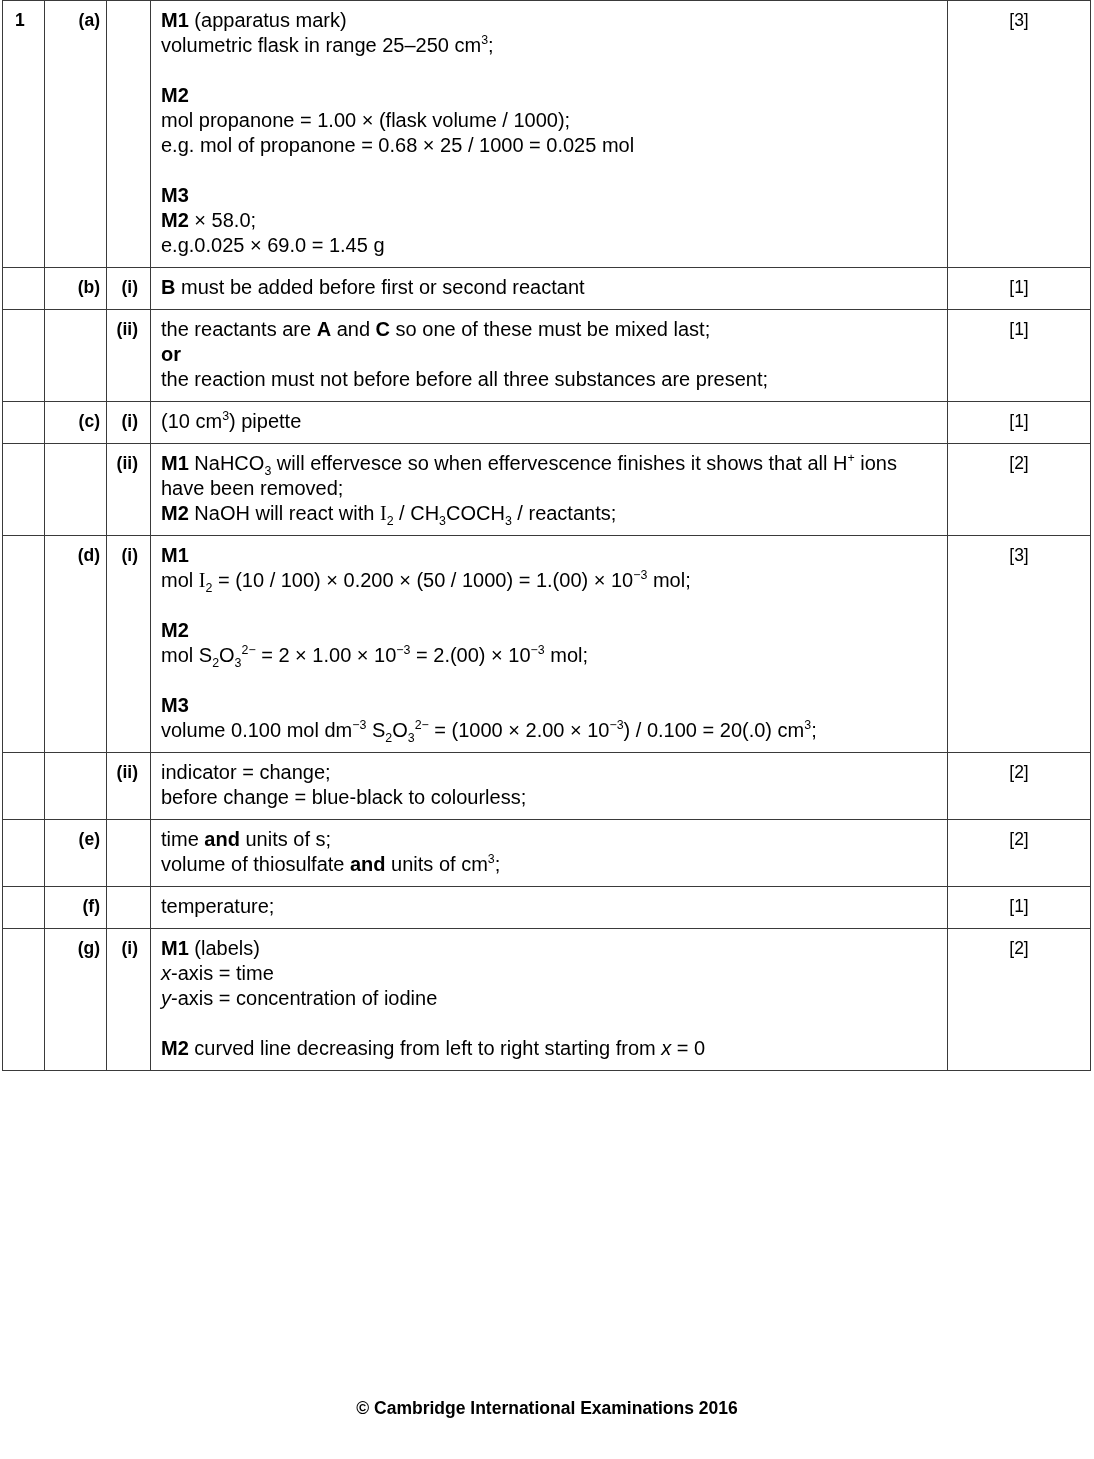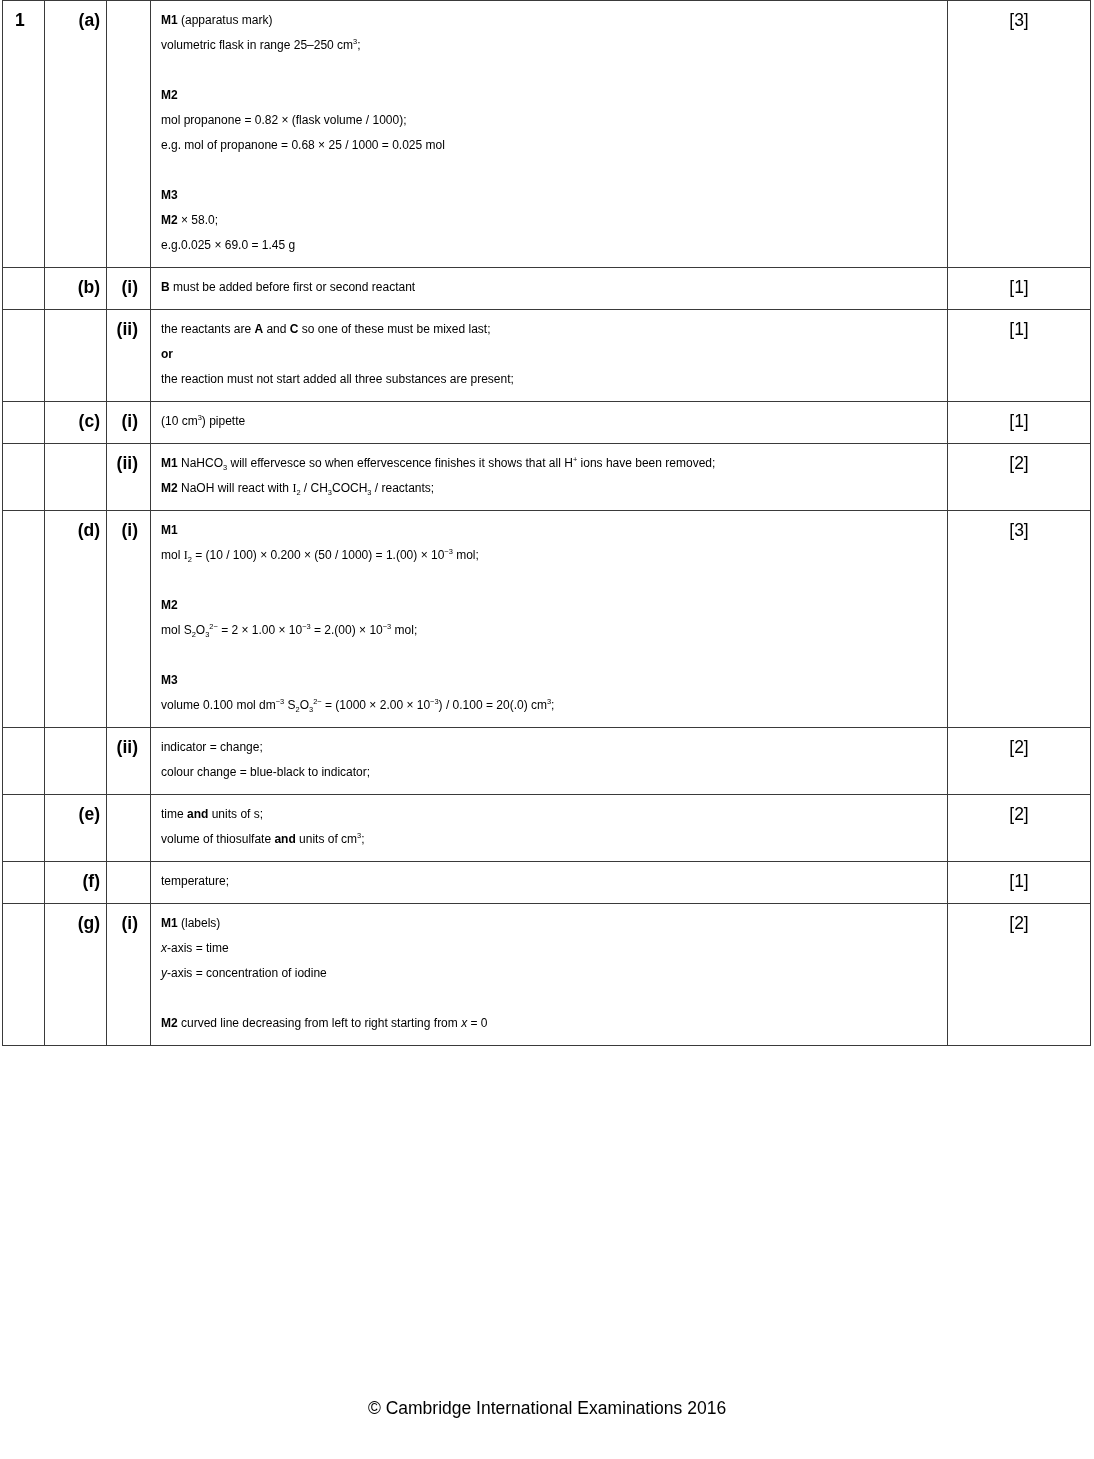--- a/index.html
+++ b/index.html
@@ -45,21 +45,21 @@
   td.rn  { text-align: right; }
   td.mk  { text-align: center; }
 
   td.q .cell-pad    { padding-left: 12px; padding-right: 2px; }
   td.part .cell-pad { padding-left: 2px;  padding-right: 6px; }
   td.rn .cell-pad   { padding-left: 2px;  padding-right: 12px; }
   td.ans .cell-pad  { padding-left: 10px; padding-right: 8px; }
   td.mk .cell-pad   { padding-left: 2px;  padding-right: 2px; }
 
   .line {
-    font-size: 12px;
+    font-size: 20px;
     line-height: 25px;
     white-space: pre-wrap;
   }
   .line.blank { height: 25px; }
   .lbl {
     font-size: 17.5px;
     line-height: 25px;
     font-weight: bold;
   }
   .mkval {
@@ -72,21 +72,21 @@
   sub { font-size: 0.62em; vertical-align: sub;   line-height: 0; }
   .serifI { font-family: "Liberation Serif", serif; }
 
   .footer {
     position: absolute;
     left: 0;
     right: 0;
     top: 1398px;
     text-align: center;
     font-size: 17.5px;
-    font-weight: normal;
+    font-weight: bold;
   }
 </style>
 </head>
 <body>
 
 <div class="page">
 
   <table class="ms">
     <colgroup>
       <col class="c-q">
@@ -111,21 +111,21 @@
             <div class="cell-pad">
               <div class="lbl"></div>
             </div>
           </td>
           <td class="ans">
             <div class="cell-pad">
               <div class="line"><b>M1</b> (apparatus mark)</div>
               <div class="line">volumetric flask in range 25–250 cm<sup>3</sup>;</div>
               <div class="line blank">&nbsp;</div>
               <div class="line"><b>M2</b></div>
-              <div class="line">mol propanone = 0.82 × (flask volume / 1000);</div>
+              <div class="line">mol propanone = 1.00 × (flask volume / 1000);</div>
               <div class="line">e.g. mol of propanone = 0.68 × 25 / 1000 = 0.025 mol</div>
               <div class="line blank">&nbsp;</div>
               <div class="line"><b>M3</b></div>
               <div class="line"><b>M2</b> × 58.0;</div>
               <div class="line">e.g.0.025 × 69.0 = 1.45 g</div>
             </div>
           </td>
           <td class="mk">
             <div class="cell-pad">
               <div class="mkval">[3]</div>
@@ -172,21 +172,21 @@
           </td>
           <td class="rn">
             <div class="cell-pad">
               <div class="lbl">(ii)</div>
             </div>
           </td>
           <td class="ans">
             <div class="cell-pad">
               <div class="line">the reactants are <b>A</b> and <b>C</b> so one of these must be mixed last;</div>
               <div class="line"><b>or</b></div>
-              <div class="line">the reaction must not start added all three substances are present;</div>
+              <div class="line">the reaction must not before before all three substances are present;</div>
             </div>
           </td>
           <td class="mk">
             <div class="cell-pad">
               <div class="mkval">[1]</div>
             </div>
           </td>
         </tr>
         <tr>
           <td class="q">
@@ -289,21 +289,21 @@
             </div>
           </td>
           <td class="rn">
             <div class="cell-pad">
               <div class="lbl">(ii)</div>
             </div>
           </td>
           <td class="ans">
             <div class="cell-pad">
               <div class="line">indicator = change;</div>
-              <div class="line">colour change = blue-black to indicator;</div>
+              <div class="line">before change = blue-black to colourless;</div>
             </div>
           </td>
           <td class="mk">
             <div class="cell-pad">
               <div class="mkval">[2]</div>
             </div>
           </td>
         </tr>
         <tr>
           <td class="q">

